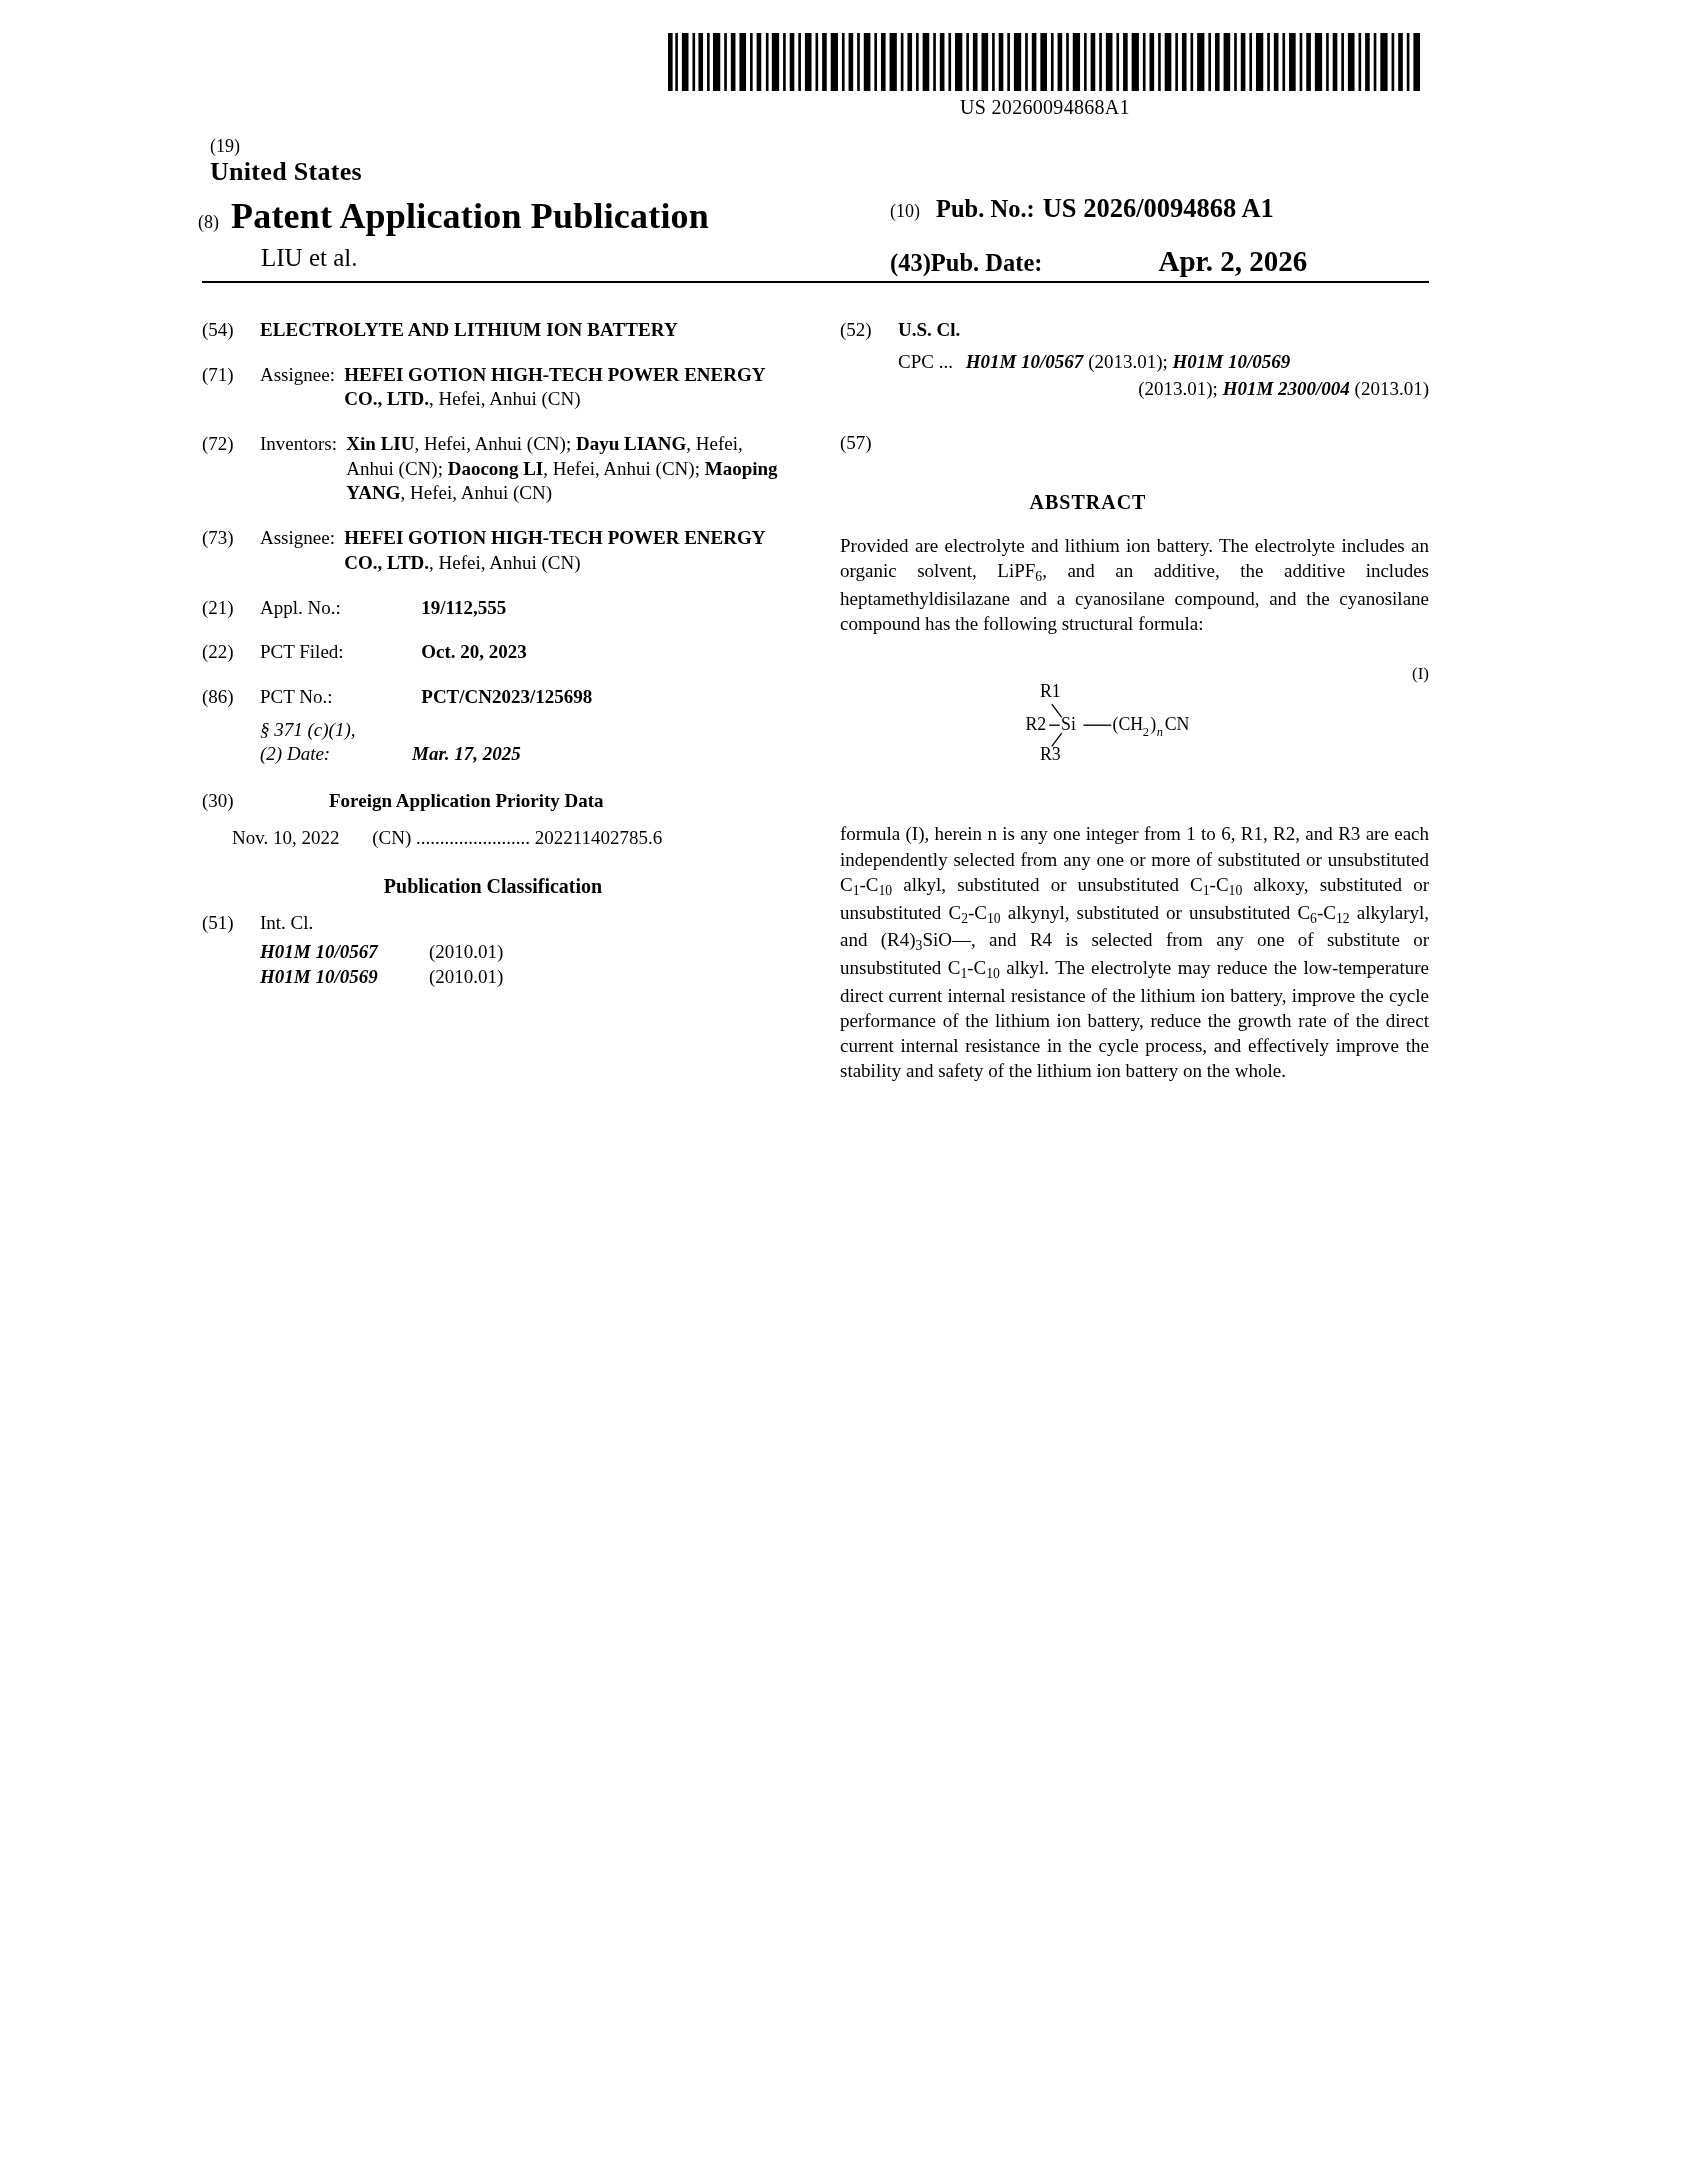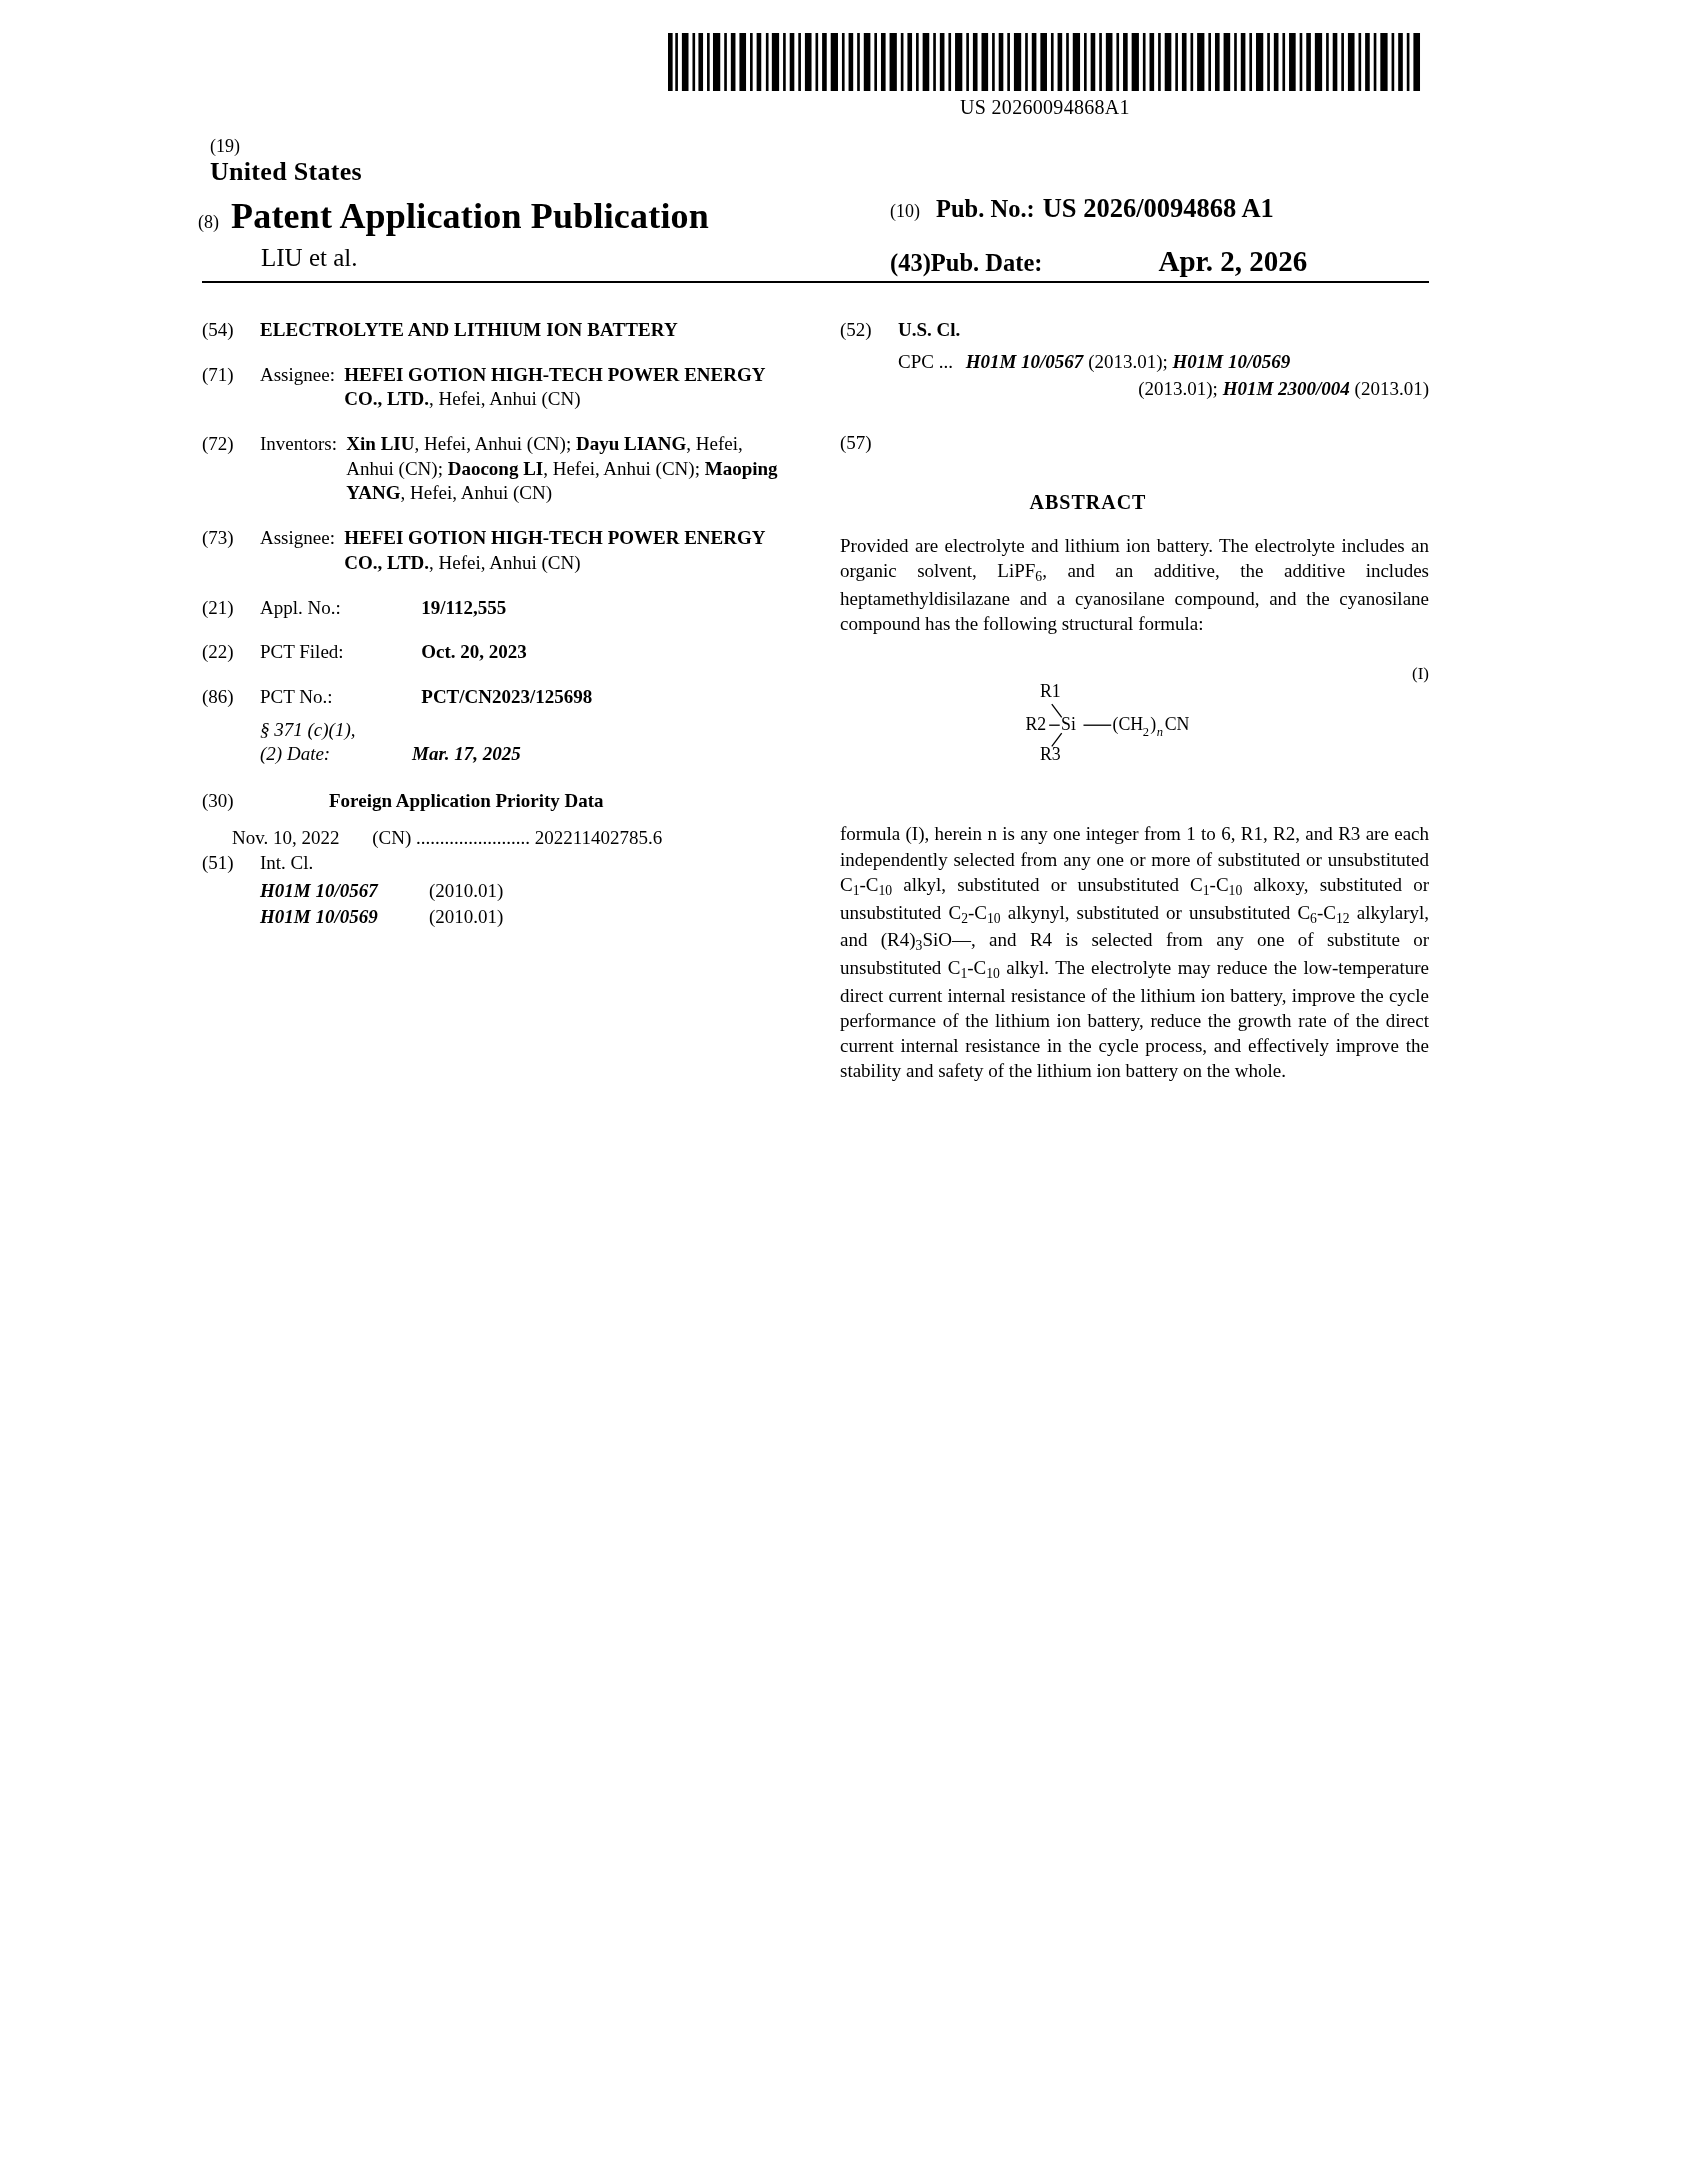--- a/index.html
+++ b/index.html
@@ -449,20 +449,21 @@
       <span class="val b" style="padding-left:69px">Foreign Application Priority Data</span>
     </div>
 
     <div class="foreign-row">
       <span>Nov. 10, 2022</span>
       <span style="padding-left:28px">(CN)</span>
       <span>........................</span>
       <span>202211402785.6</span>
     </div>
 
+    <div class="center-head" style="margin-top:22.5px">Publication Classification</div>
 
     <div class="field" style="margin-bottom:2.6px">
       <span class="tag">(51)</span>
       <span class="val">Int. Cl.</span>
     </div>
 
     <div class="intcl-list">
       <div class="intcl-row">
         <span class="intcl-code">H01M 10/0567</span>
         <span class="intcl-date">(2010.01)</span>

